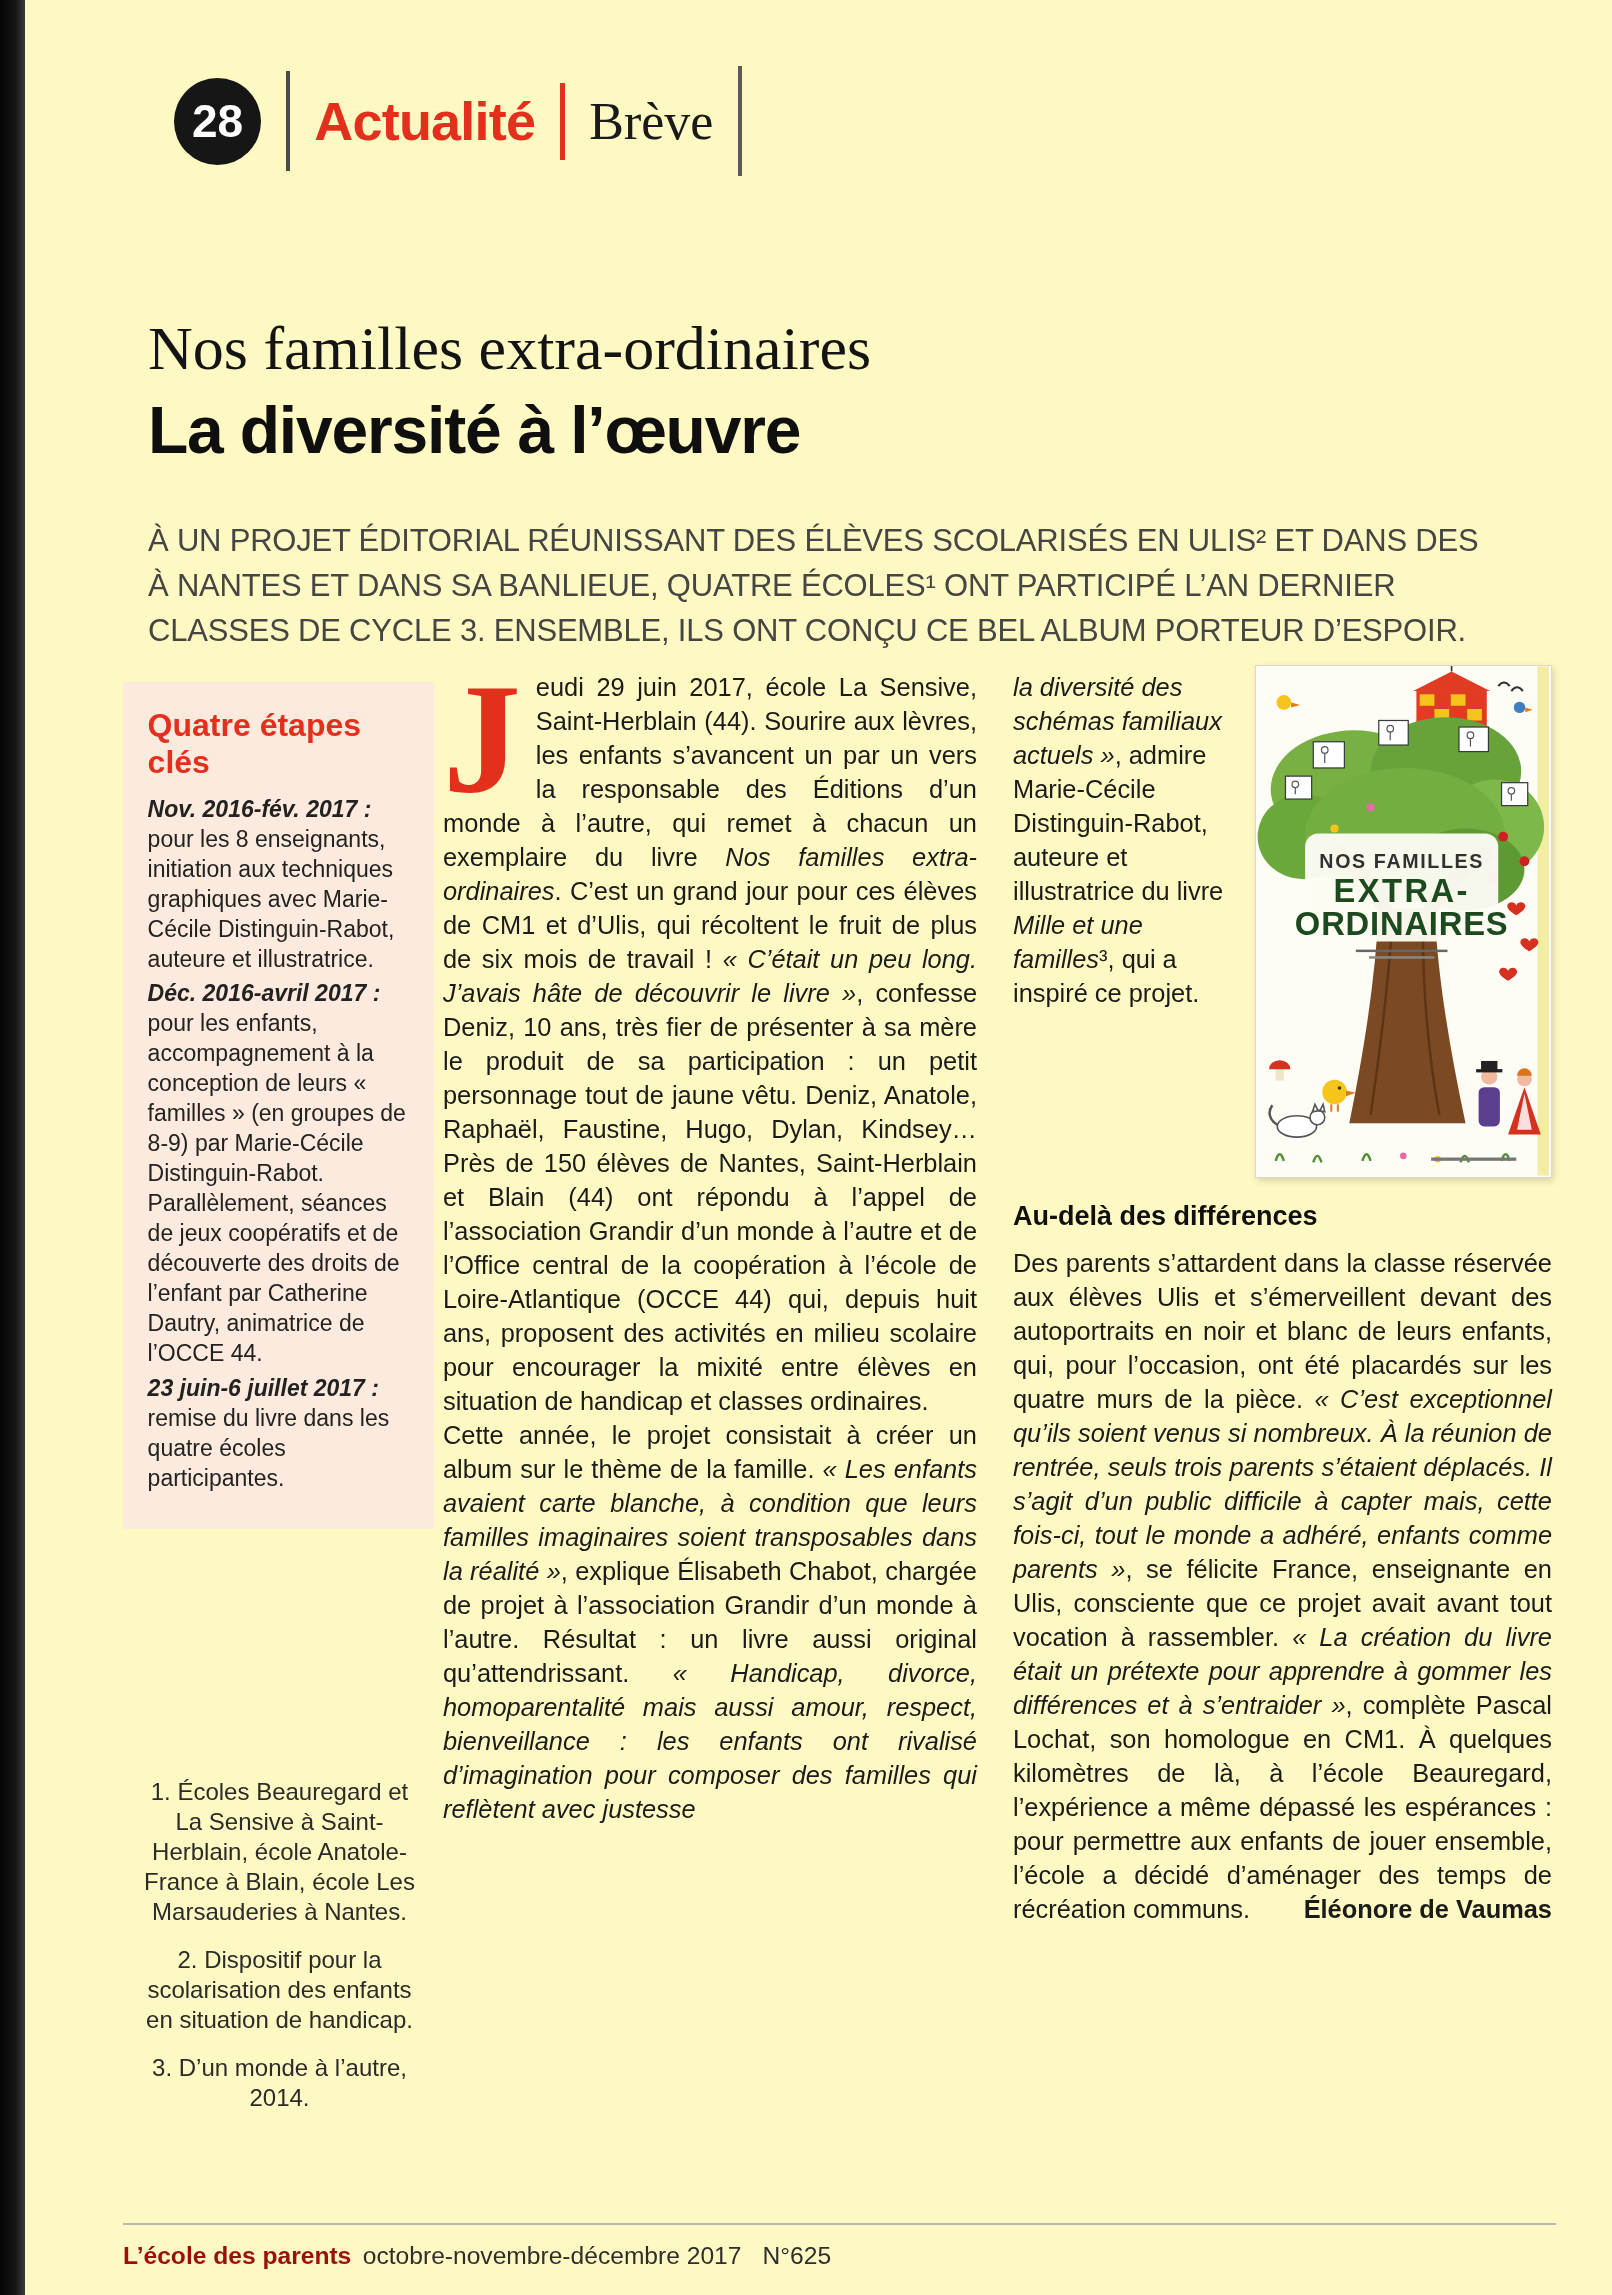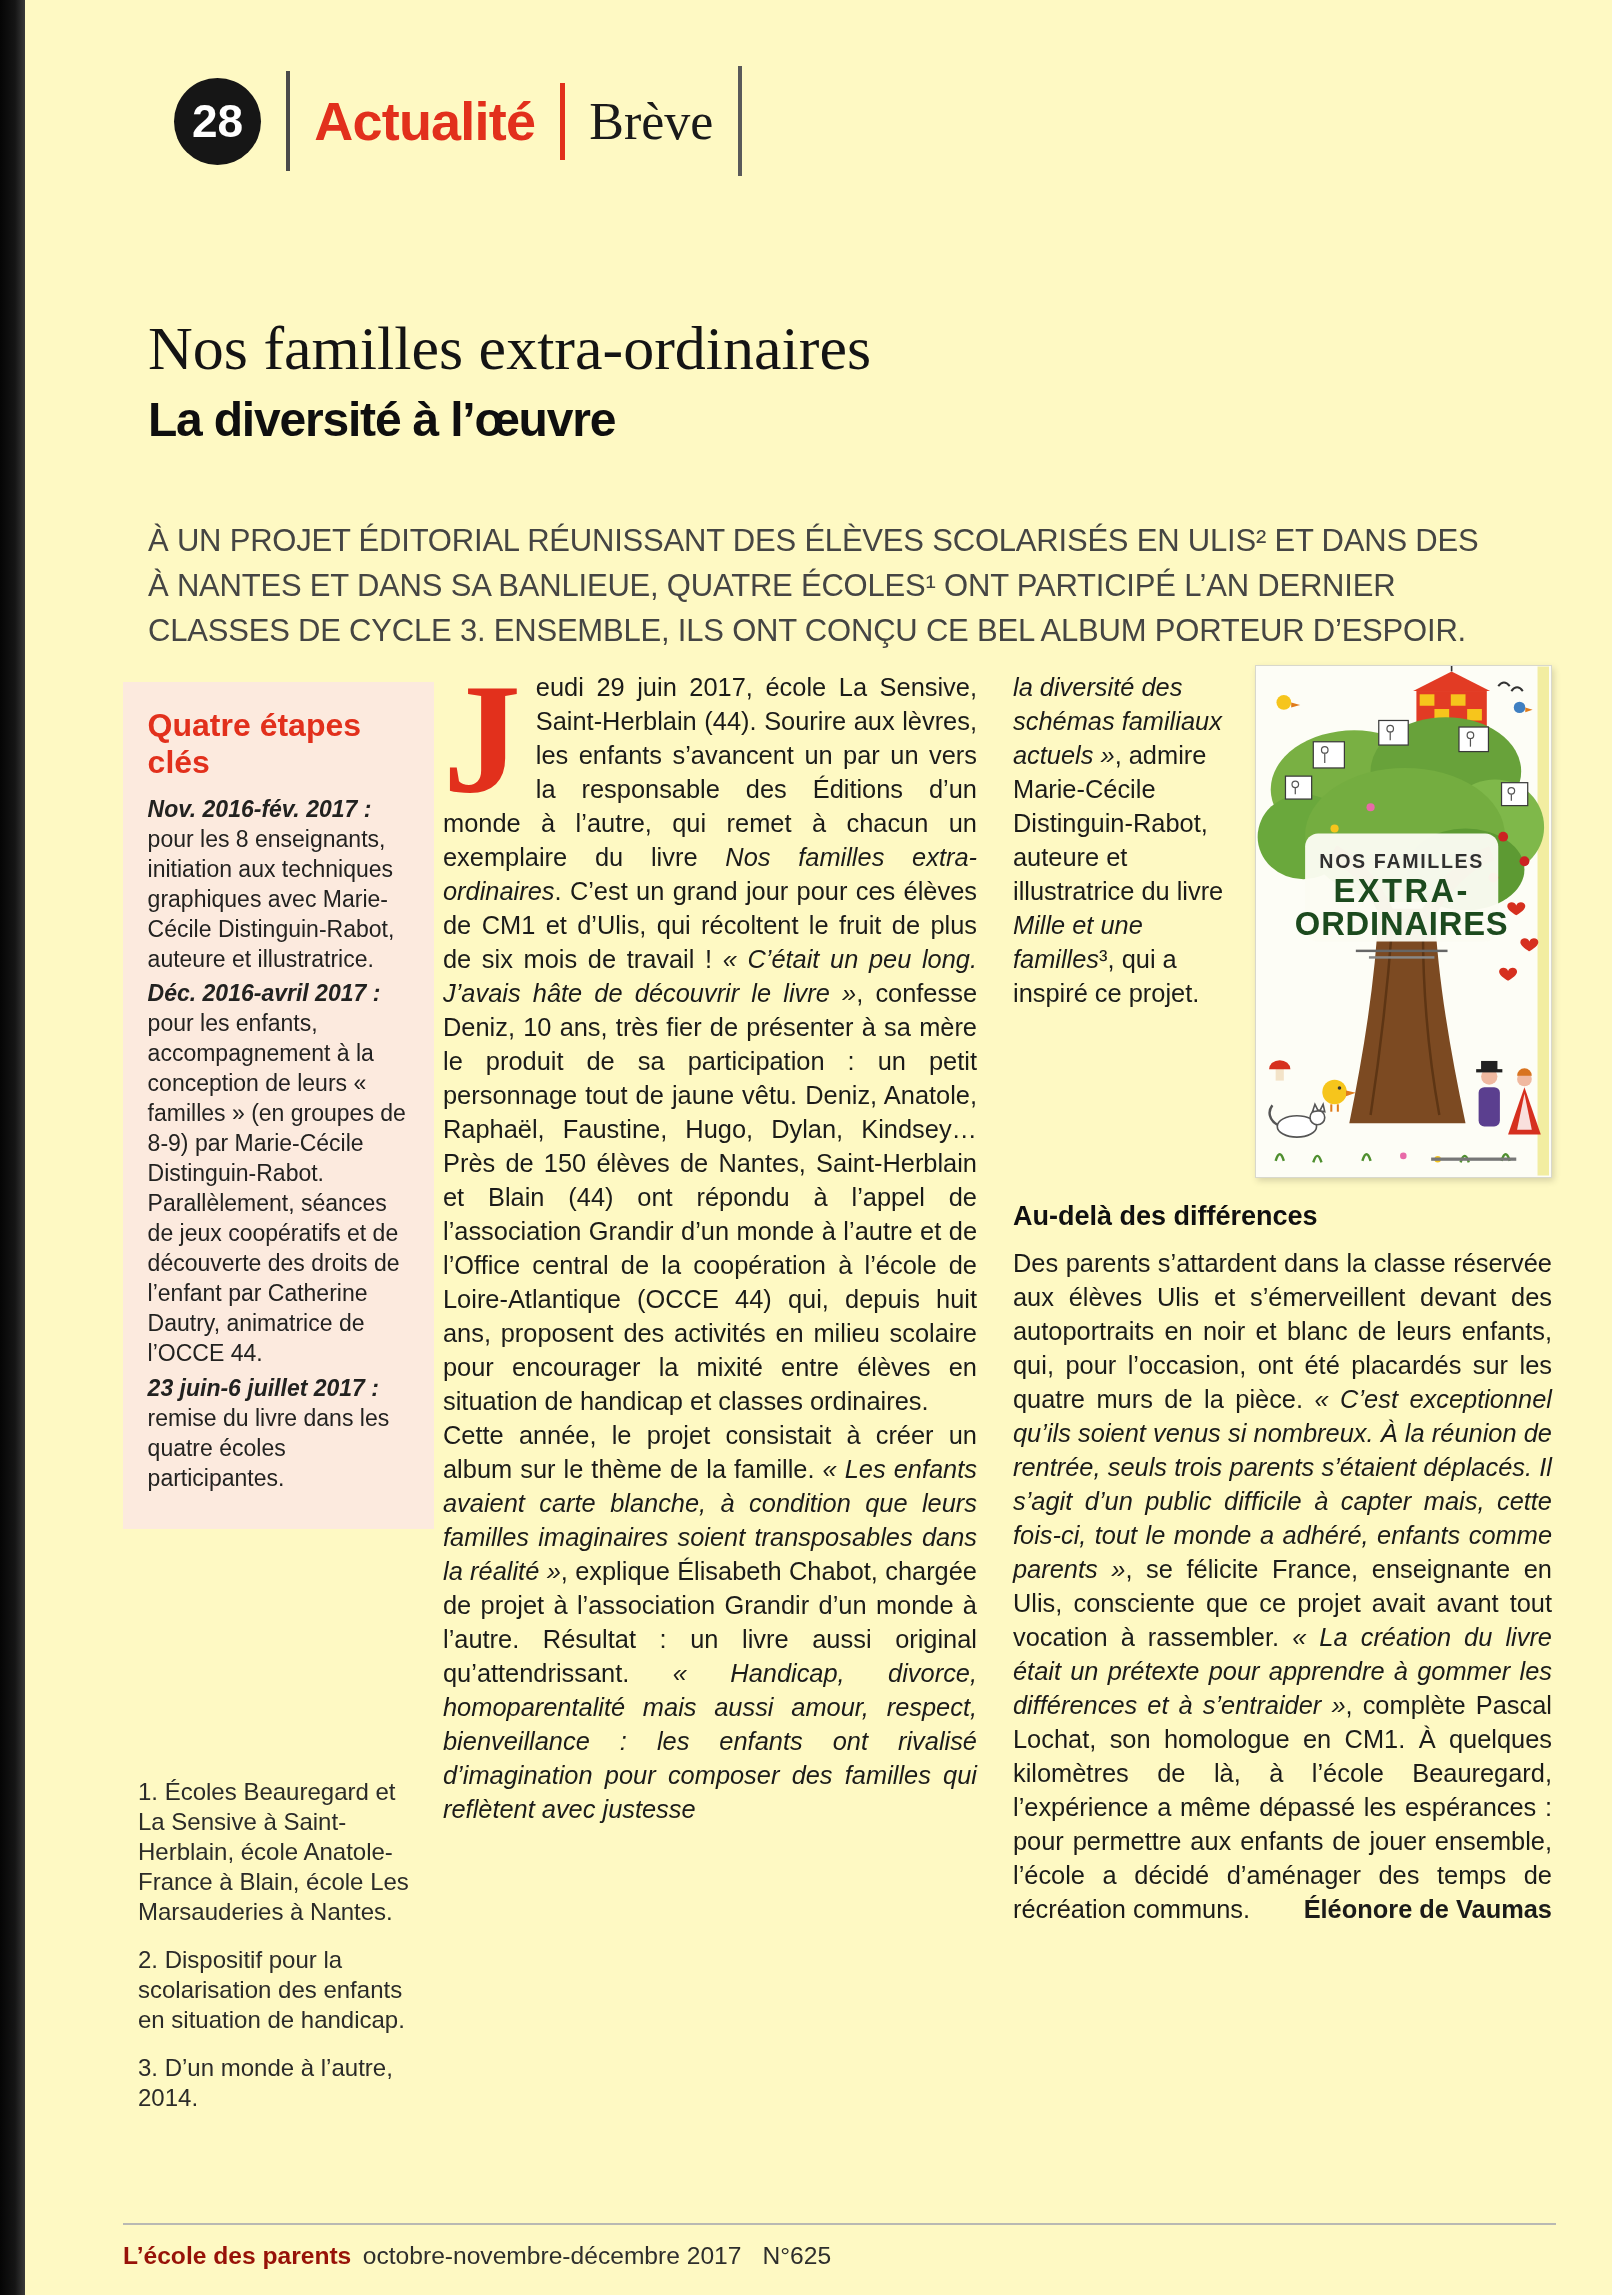--- a/index.html
+++ b/index.html
@@ -16,35 +16,35 @@
   .vbar{width:4.1px;background:#4a4a4a;}
   .vbar.tall{height:100px;}
   .vbar.tall2{height:110px;background:#5a5a5a;}
   .vbar.red{height:77px;background:#e2301c;width:4.9px;}
   .section-label{font-size:54px;font-weight:bold;color:#e2301c;letter-spacing:-0.8px;}
   .rubric-label{font-size:52px;font-family:Liberation Serif, serif;color:#1a1a1a;}
 
   
   .kicker{position:absolute;left:148px;top:313px;margin:0;font-family:"Liberation Serif", serif;
           font-weight:400;font-size:62px;color:#141414;letter-spacing:0;}
-  .main-title{position:absolute;left:148px;top:392px;margin:0;font-size:48px;font-weight:bold;
+  .main-title{position:absolute;left:148px;top:392px;margin:0;font-size:66px;font-weight:bold;
               color:#0f0f0f;letter-spacing:-1.2px;}
   .lede{position:absolute;left:148px;top:518px;}
   .lede-line{font-size:31px;line-height:45px;color:#454543;letter-spacing:-0.2px;white-space:nowrap;}
 
   
   .sidebar-box{position:absolute;left:123px;top:682px;width:311px;box-sizing:border-box;
                background:#fceade;padding:24.6px 23px 31px 24.6px;}
   .sidebar-box h3{margin:0 0 13px 0;font-size:32px;color:#e2301c;font-weight:bold;}
   .sidebar-box .step{margin:0 0 4.9px 0;font-size:23px;line-height:30px;color:#222220;}
   .sidebar-box .lbl{font-weight:bold;font-style:italic;}
 
   
   .footnotes{position:absolute;left:138px;top:1777px;width:283px;}
-  .footnotes p{margin:0 0 18px 0;font-size:24px;line-height:30px;color:#2b2b29;}
+  .footnotes p{margin:0 0 18px 0;font-size:24px;line-height:30px;color:#2b2b29;text-align:center;}
 
   
   .col-mid{position:absolute;left:443px;top:670px;width:534px;
            font-size:25.4px;line-height:34px;text-align:justify;color:#1b1b19;}
   .col-mid p{margin:0;}
   .dropcap{float:left;font-family:"Liberation Serif", serif;font-weight:bold;color:#e2301c;
            font-size:156px;line-height:128px;padding:4.9px 14.8px 0 0;}
 
   .col-right{position:absolute;left:1013px;top:670px;width:539px;
              font-size:25.4px;line-height:34px;color:#1b1b19;}

